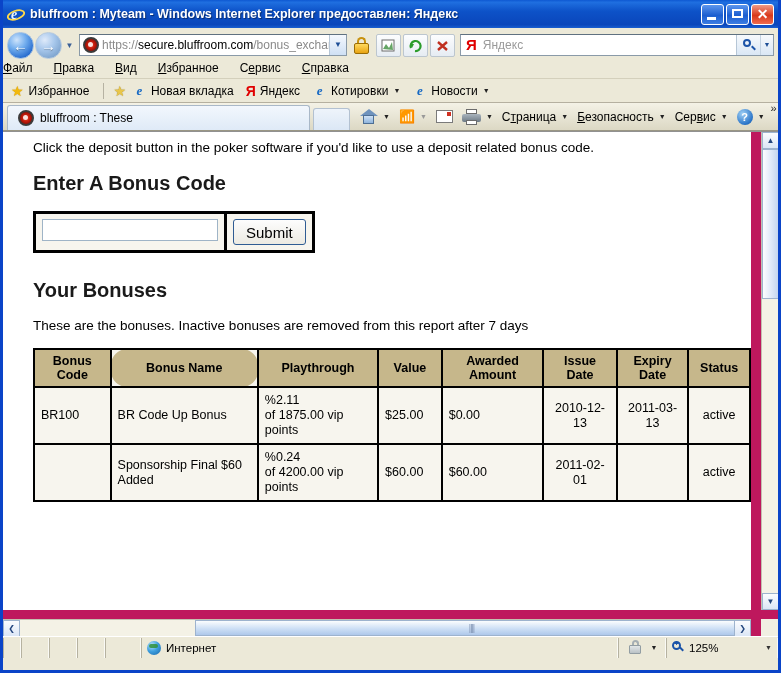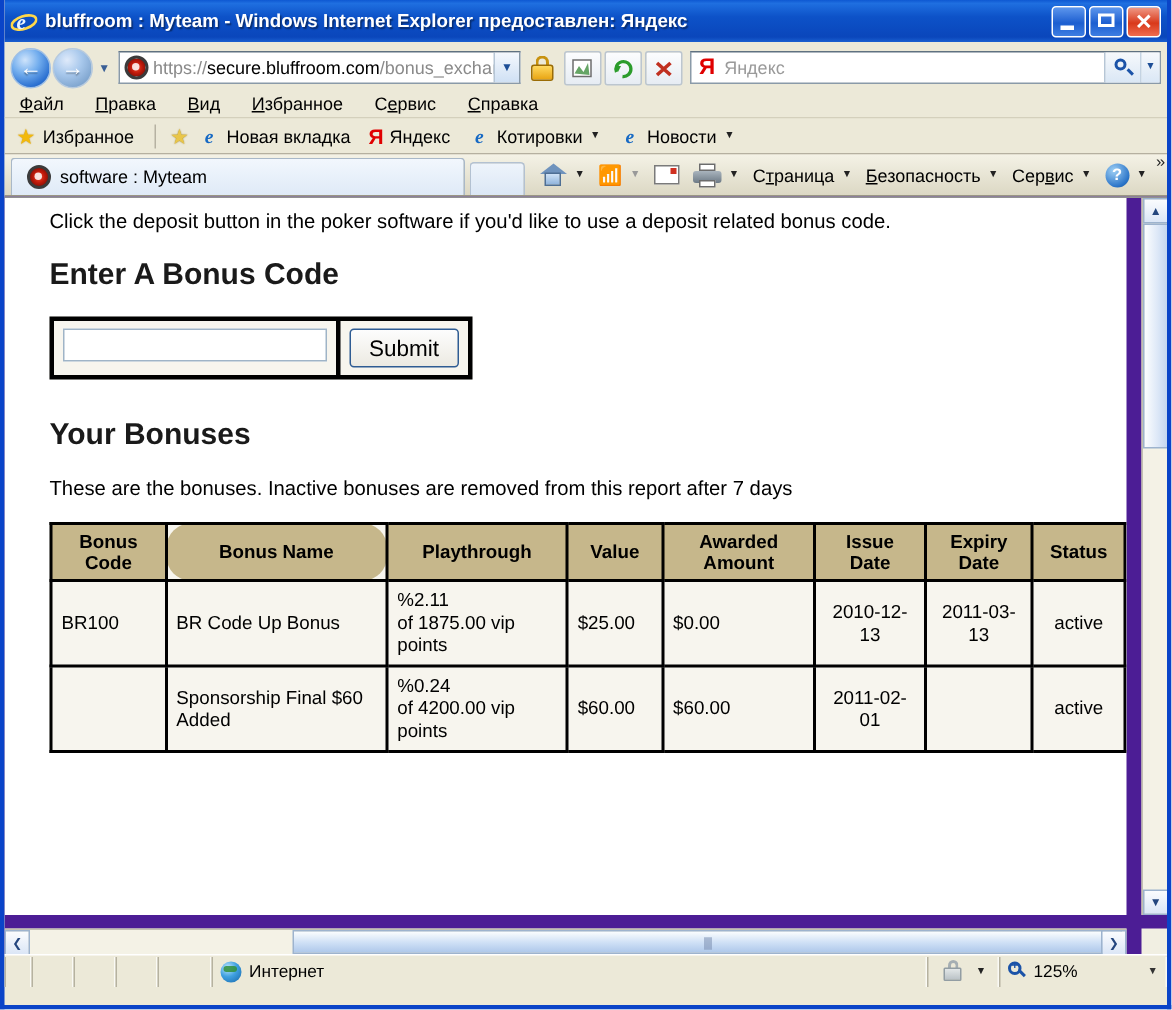--- a/index.html
+++ b/index.html
@@ -284,22 +284,20 @@
     text-align: center;
     line-height: 20px;
     box-sizing: border-box;
   }
 
   
   #menubar {
     height: 19px;
     background: #ece9d8;
     display: flex;
-    align-items: center;
-    padding-left: 10px;
     border-bottom: 1px solid #d4d0bc;
     box-sizing: border-box;
   }
   #menubar .mi {
     font-size: 12px;
     color: #000;
     margin-right: 21px;
     line-height: 17px;
     white-space: nowrap;
   }
@@ -511,21 +509,21 @@
     font-size: 11px;
     color: #222;
     align-self: flex-start;
     line-height: 10px;
   }
 
   
   #pagearea {
     position: relative;
     height: 505px;
-    background: #4c1d95;
+    background: #be185d;
     border-top: 1px solid #919191;
     box-sizing: border-box;
     overflow: hidden;
   }
   #content {
     position: absolute;
     left: 0; top: 0;
     width: 748px;
     height: 478px;
     padding: 8px 0 0 30px;
@@ -901,21 +899,21 @@
     <span class="fav-item">
       <span class="e-icon">e</span>
       <span>Новости</span>
       <span class="caret-sm">▼</span>
     </span>
   </div>
 
   <div id="tabrow">
     <span id="tab1">
       <span class="site-icon" style="margin-right:6px"></span>
-      <span class="tab-label">software : Myteam</span>
+      <span class="tab-label">bluffroom : These</span>
     </span>
     <span id="tab2"></span>
 
     <span id="cmdbar">
       <span class="cmd-item">
         <span class="home-icon">
           <span class="home-roof"></span>
           <span class="home-base"></span>
         </span>
         <span class="caret-sm">▼</span>

